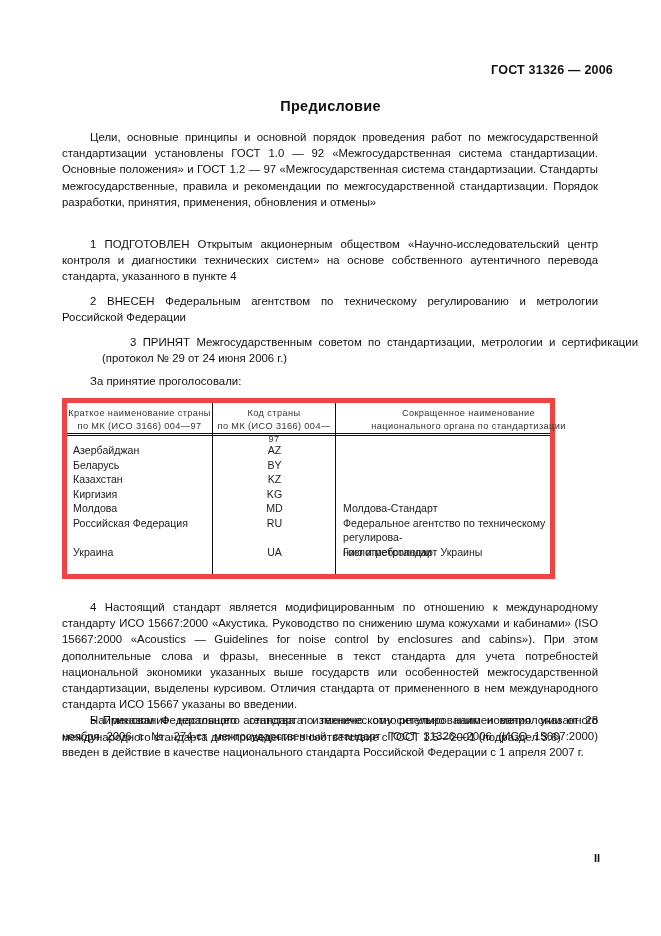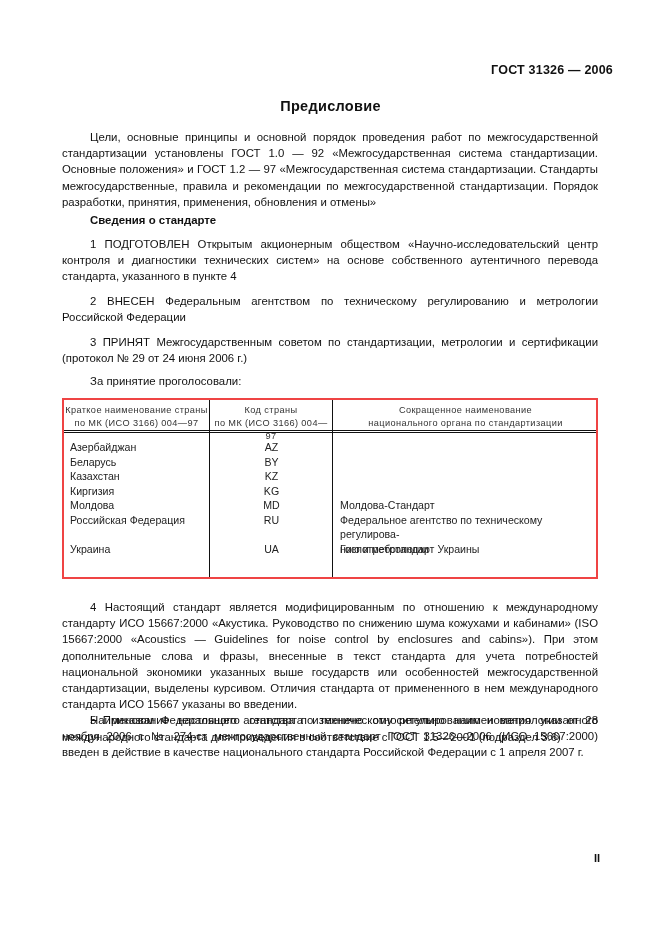--- a/index.html
+++ b/index.html
@@ -17,22 +17,22 @@
     position: absolute; top: 98px; left: 0; width: 661px; text-align: center;
     font-size: 14.5px; font-weight: bold; letter-spacing: 0.3px;
   }
   .body {
     position: absolute; left: 62px; width: 536px;
     font-size: 11.4px; line-height: 16.2px; text-align: justify;
   }
   .body p { margin: 0; text-indent: 28px; }
   .bold { font-weight: bold; }
   .table-wrap {
-    position: absolute; left: 62px; top: 398px; width: 536px; height: 181px;
-    border: 2px solid #ef4444; box-sizing: border-box;
+    position: absolute; left: 62px; top: 398px; width: 493px; height: 181px;
+    border: 5px solid #ef4444; box-sizing: border-box;
   }
   .thead {
     position: absolute; left: 0; top: 0; width: 100%; height: 33px;
     border-bottom: 3px double #111; box-sizing: border-box;
     font-size: 9.2px; color: #333; letter-spacing: 0.4px;
   }
   .col-div { position: absolute; top: 0; bottom: 0; width: 1px; background: #111; }
   .th {
     position: absolute; top: 4px; text-align: center; line-height: 13px;
   }
@@ -54,33 +54,30 @@
 <div class="page">
 
   <div class="header-code">ГОСТ 31326 — 2006</div>
 
   <div class="title">Предисловие</div>
 
   <div class="body" style="top:129px;">
     <p>Цели, основные принципы и основной порядок проведения работ по межгосударственной стандартизации установлены ГОСТ 1.0 — 92 «Межгосударственная система стандартизации. Основные положения» и ГОСТ 1.2 — 97 «Межгосударственная система стандартизации. Стандарты межгосударственные, правила и рекомендации по межгосударственной стандартизации. Порядок разработки, принятия, применения, обновления и отмены»</p>
   </div>
 
-  <div class="body" style="top:212px;">
-    <p class="bold">Сведения о стандарте</p>
-  </div>
 
   <div class="body" style="top:236px;">
     <p>1 ПОДГОТОВЛЕН Открытым акционерным обществом «Научно-исследовательский центр контроля и диагностики технических систем» на основе собственного аутентичного перевода стандарта, указанного в пункте 4</p>
   </div>
 
   <div class="body" style="top:293px;">
     <p>2 ВНЕСЕН Федеральным агентством по техническому регулированию и метрологии Российской Федерации</p>
   </div>
 
-  <div class="body" style="top:334px;">
+  <div class="body" style="top:334px;margin-left:40px;">
     <p>3 ПРИНЯТ Межгосударственным советом по стандартизации, метрологии и сертификации (протокол № 29 от 24 июня 2006 г.)</p>
   </div>
 
   <div class="body" style="top:373px;">
     <p>За принятие проголосовали:</p>
   </div>
 
   <div class="table-wrap">
     <div class="col-div" style="left:145px;"></div>
     <div class="col-div" style="left:268px;"></div>

